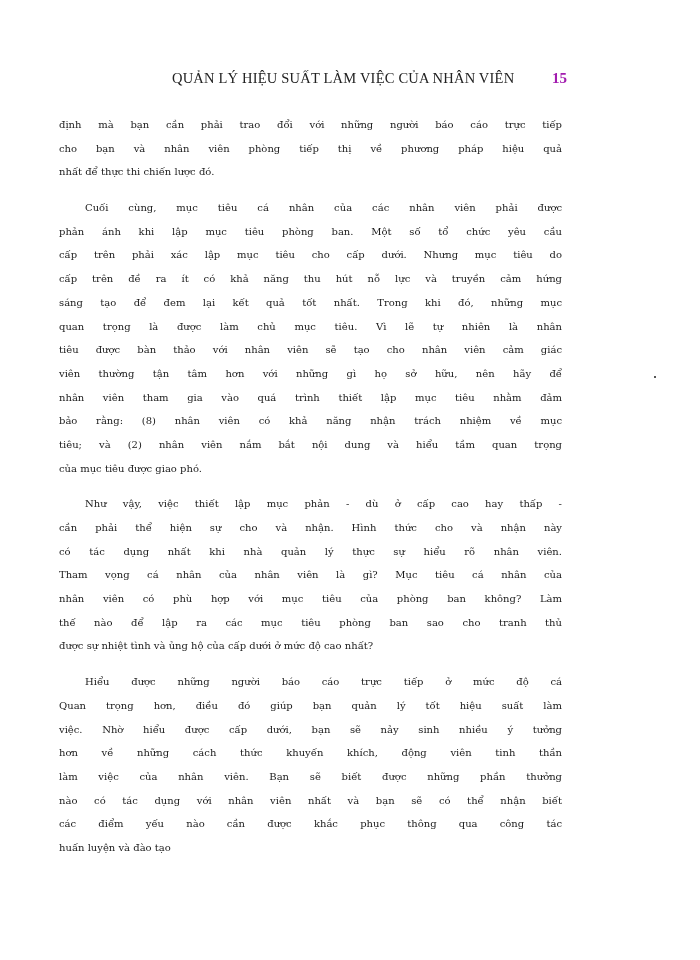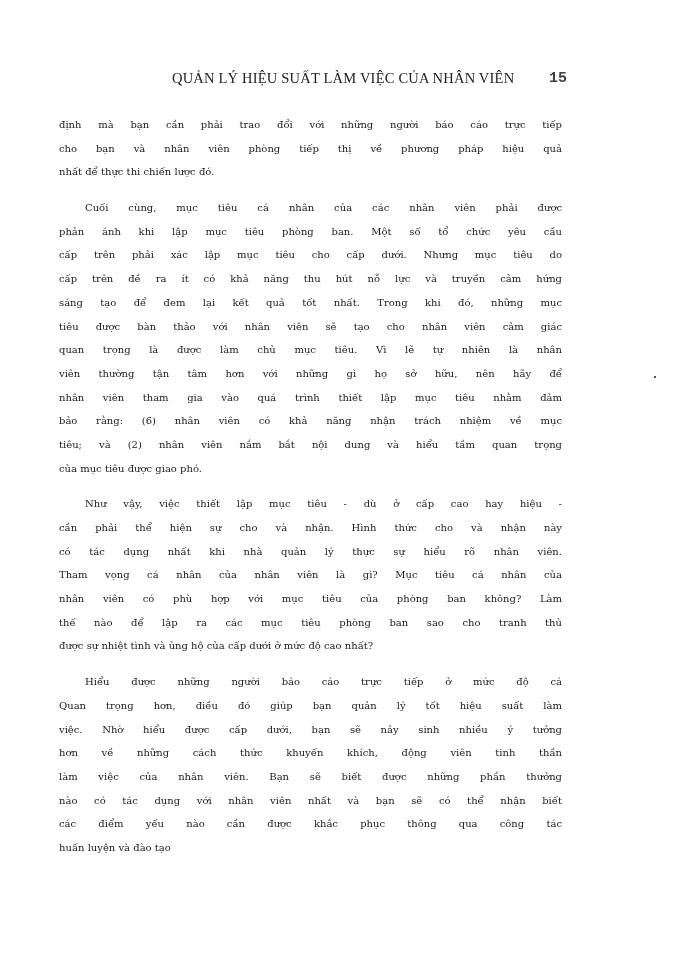--- a/index.html
+++ b/index.html
@@ -25,24 +25,24 @@
       justify-content: space-between;
       align-items: flex-start;
     }
     .running-title {
       font-family: "Liberation Serif", serif;
       font-size: 14.5px;
       letter-spacing: 0.2px;
       color: #222;
     }
     .page-number {
-      font-family: Liberation Mono, monospace;
+      font-family: Liberation Serif, serif;
       font-weight: bold;
       font-size: 15px;
-      color: #404040;
+      color: #a21caf;
     }
     .body-text {
       position: absolute;
       top: 113px;
       left: 59px;
       width: 503px;
       font-size: 10px;
       line-height: 23.7px;
     }
     .line {
@@ -87,31 +87,31 @@
       <span class="line">cho bạn và nhân viên phòng tiếp thị về phương pháp hiệu quả</span>
       <span class="line last">nhất để thực thi chiến lược đó.</span>
     </div>
 
     <div class="para">
       <span class="line indent">Cuối cùng, mục tiêu cá nhân của các nhân viên phải được</span>
       <span class="line">phản ánh khi lập mục tiêu phòng ban. Một số tổ chức yêu cầu</span>
       <span class="line">cấp trên phải xác lập mục tiêu cho cấp dưới. Nhưng mục tiêu do</span>
       <span class="line">cấp trên đề ra ít có khả năng thu hút nỗ lực và truyền cảm hứng</span>
       <span class="line">sáng tạo để đem lại kết quả tốt nhất. Trong khi đó, những mục</span>
+      <span class="line">quan trọng là được làm chủ mục tiêu. Vì lẽ tự nhiên là nhân</span>
       <span class="line">tiêu được bàn thảo với nhân viên sẽ tạo cho nhân viên cảm giác</span>
-      <span class="line">quan trọng là được làm chủ mục tiêu. Vì lẽ tự nhiên là nhân</span>
       <span class="line">viên thường tận tâm hơn với những gì họ sở hữu, nên hãy để</span>
       <span class="line">nhân viên tham gia vào quá trình thiết lập mục tiêu nhằm đảm</span>
-      <span class="line">bảo rằng: (6) nhân viên có khả năng nhận trách nhiệm về mục</span>
+      <span class="line">bảo rằng: (8) nhân viên có khả năng nhận trách nhiệm về mục</span>
       <span class="line">tiêu; và (2) nhân viên nắm bắt nội dung và hiểu tầm quan trọng</span>
       <span class="line last">của mục tiêu được giao phó.</span>
     </div>
 
     <div class="para">
-      <span class="line indent">Như vậy, việc thiết lập mục tiêu - dù ở cấp cao hay hiệu -</span>
+      <span class="line indent">Như vậy, việc thiết lập mục phản - dù ở cấp cao hay thấp -</span>
       <span class="line">cần phải thể hiện sự cho và nhận. Hình thức cho và nhận này</span>
       <span class="line">có tác dụng nhất khi nhà quản lý thực sự hiểu rõ nhân viên.</span>
       <span class="line">Tham vọng cá nhân của nhân viên là gì? Mục tiêu cá nhân của</span>
       <span class="line">nhân viên có phù hợp với mục tiêu của phòng ban không? Làm</span>
       <span class="line">thế nào để lập ra các mục tiêu phòng ban sao cho tranh thủ</span>
       <span class="line last">được sự nhiệt tình và ủng hộ của cấp dưới ở mức độ cao nhất?</span>
     </div>
 
     <div class="para">
       <span class="line indent">Hiểu được những người báo cáo trực tiếp ở mức độ cá</span>

